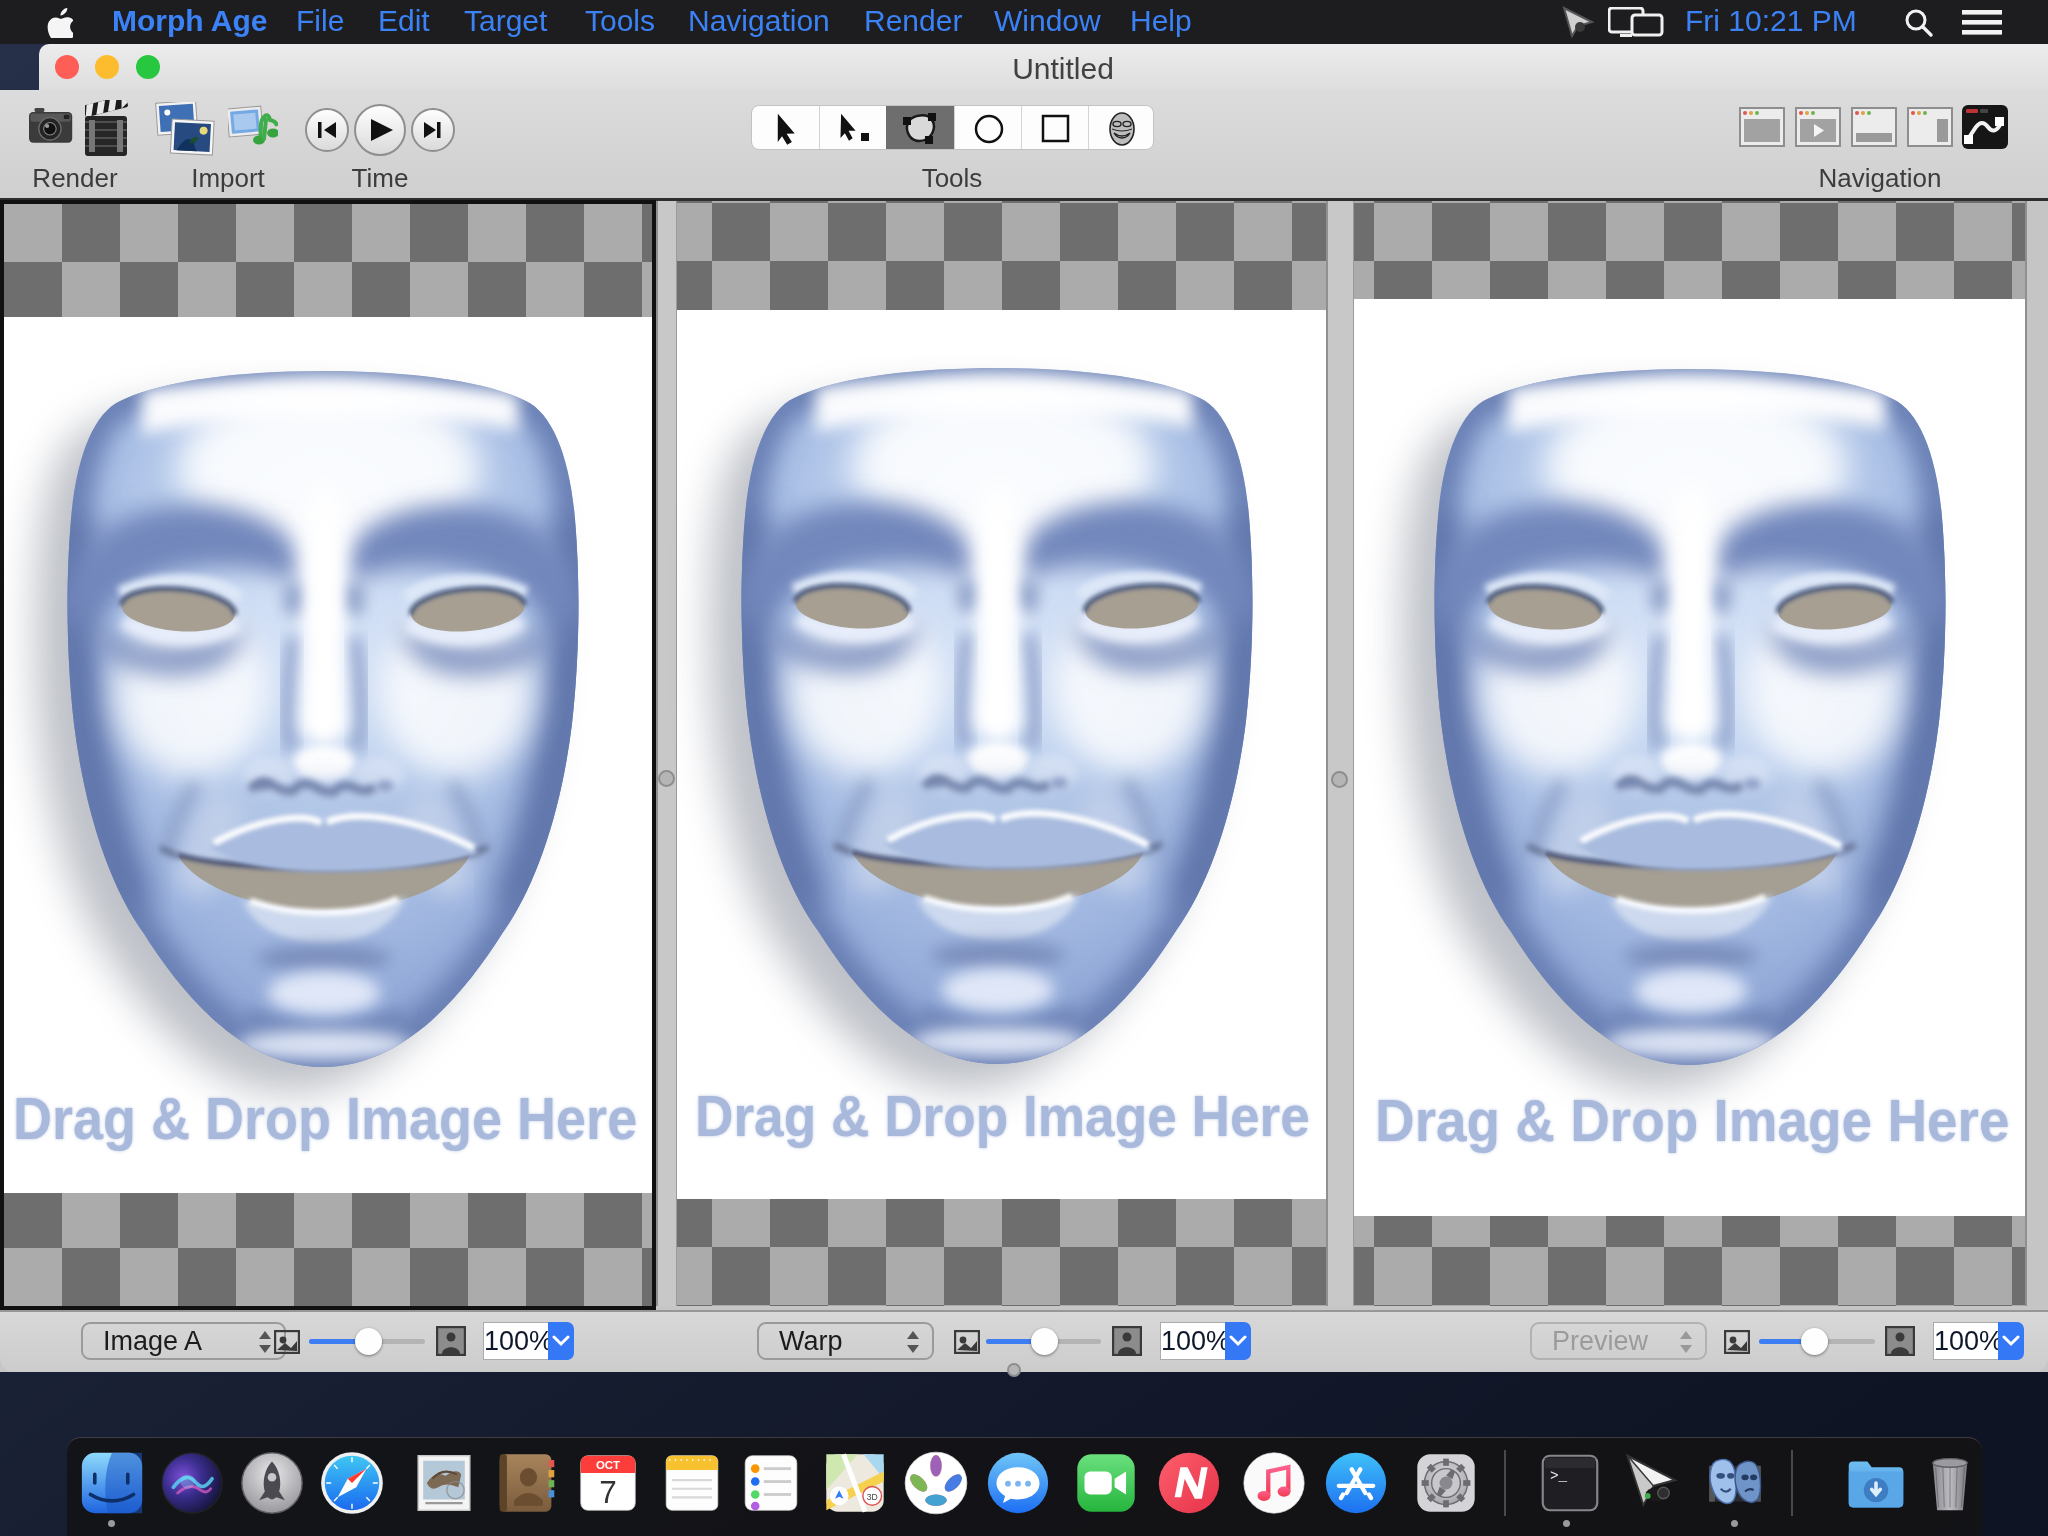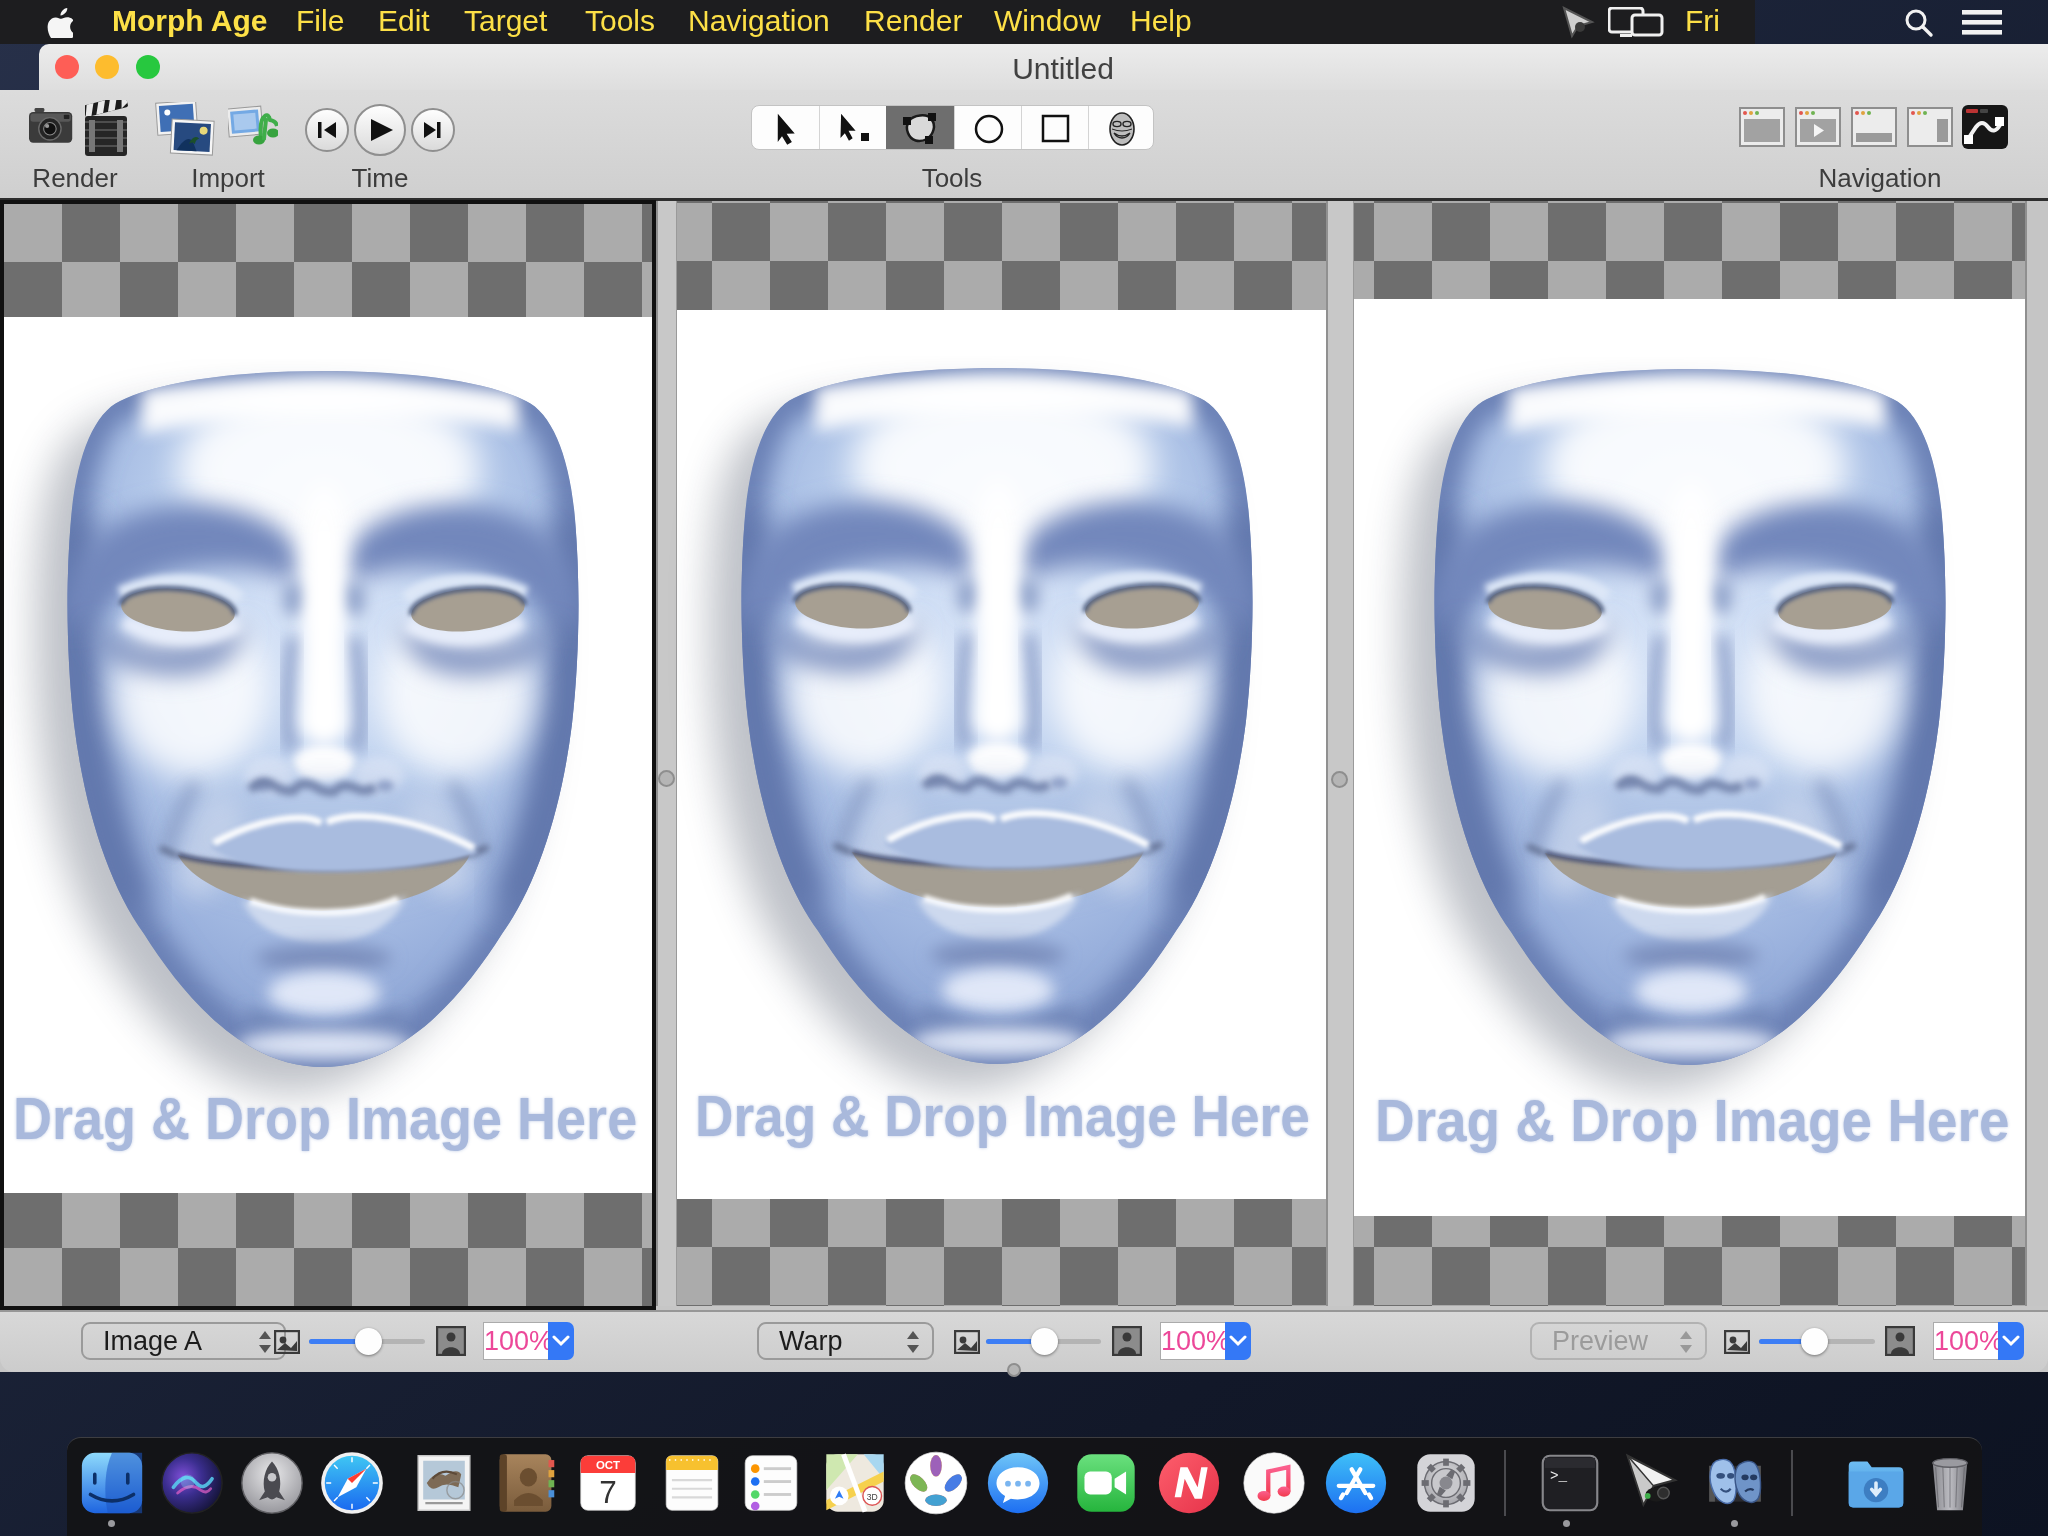--- a/index.html
+++ b/index.html
@@ -1,22 +1,22 @@
 <!DOCTYPE html>
 <html><head>
 <meta charset="utf-8">
 <style>
 * { margin:0; padding:0; box-sizing:border-box; }
 html,body { width:2048px; height:1536px; overflow:hidden; }
 body { font-family:"Liberation Sans", sans-serif; position:relative;
   background:linear-gradient(145deg,#273049 0%,#1b2338 40%,#121829 75%,#0d1322 100%); }
 .abs { position:absolute; }
 
-#menubar { position:absolute; left:0; top:0; width:1755px; height:44px; background:#1d1d1f;
-  color:#fde047; font-size:30px; }
+#menubar { position:absolute; left:0; top:0; width:2048px; height:44px; background:#1d1d1f;
+  color:#3b82f6; font-size:30px; }
 #menubar span { position:absolute; top:4px; }
 
 #titlebar { position:absolute; left:0; top:44px; width:2048px; height:46px;
   background:linear-gradient(#ececec,#dedede); border-radius:10px 10px 0 0;margin-left:39px; }
 .tl { position:absolute; top:55px; width:24px; height:24px; border-radius:50%; }
 #toolbar { position:absolute; left:0; top:90px; width:2048px; height:108px;
   background:linear-gradient(#dcdcdc,#cfcfcf); }
 .tlabel { position:absolute; top:73px; font-size:26px; color:#3c3c3c; text-align:center; }
 
 #content { position:absolute; left:0; top:198px; width:2048px; height:1174px; background:#c6c6c6; }
@@ -41,21 +41,21 @@
 #ctrlbar { position:absolute; left:0; top:1112px; width:2048px; height:62px;
   background:linear-gradient(#d8d8d8,#cccccc); border-top:2px solid #979797;
   border-radius:0 0 14px 14px; }
 .dropdown { position:absolute; top:10px; height:38px; border:2px solid #9a9a9a; border-radius:9px;
   font-size:27px; color:#1c1c1c; padding-left:20px; line-height:34px; }
 .slider-track { position:absolute; top:27px; height:5px; border-radius:3px; background:#b4b4b4; }
 .slider-fill { position:absolute; top:27px; height:5px; border-radius:3px; background:#3d7ef5; }
 .slider-knob { position:absolute; top:16px; width:27px; height:27px; border-radius:50%;
   background:#fefefe; box-shadow:0 1px 3px rgba(0,0,0,.45); }
 .zoombox { position:absolute; top:10px; width:66px; height:38px; background:#fff;
-  border:1px solid #ababab; font-size:27px; color:#ec4899; text-align:center; line-height:36px; }
+  border:1px solid #ababab; font-size:27px; color:#0f172a; text-align:center; line-height:36px; }
 .zoombtn { position:absolute; top:10px; width:26px; height:38px; background:#3478f6;
   border-radius:0 7px 7px 0; color:#fff; font-size:22px; text-align:center; line-height:36px; }
 
 #dock { position:absolute; left:67px; top:1437px; width:1915px; height:99px;
   background:rgba(19,19,21,.93); border-radius:14px 14px 0 0;
   border-top:1px solid rgba(255,255,255,.18); }
 .dicon { position:absolute; top:12px; width:66px; height:66px; }
 .dsep { position:absolute; top:12px; width:2px; height:66px; background:#4a4a4e; }
 .ddot { position:absolute; top:82px; width:7px; height:7px; border-radius:50%; background:#9a9a9e; }
 </style>

